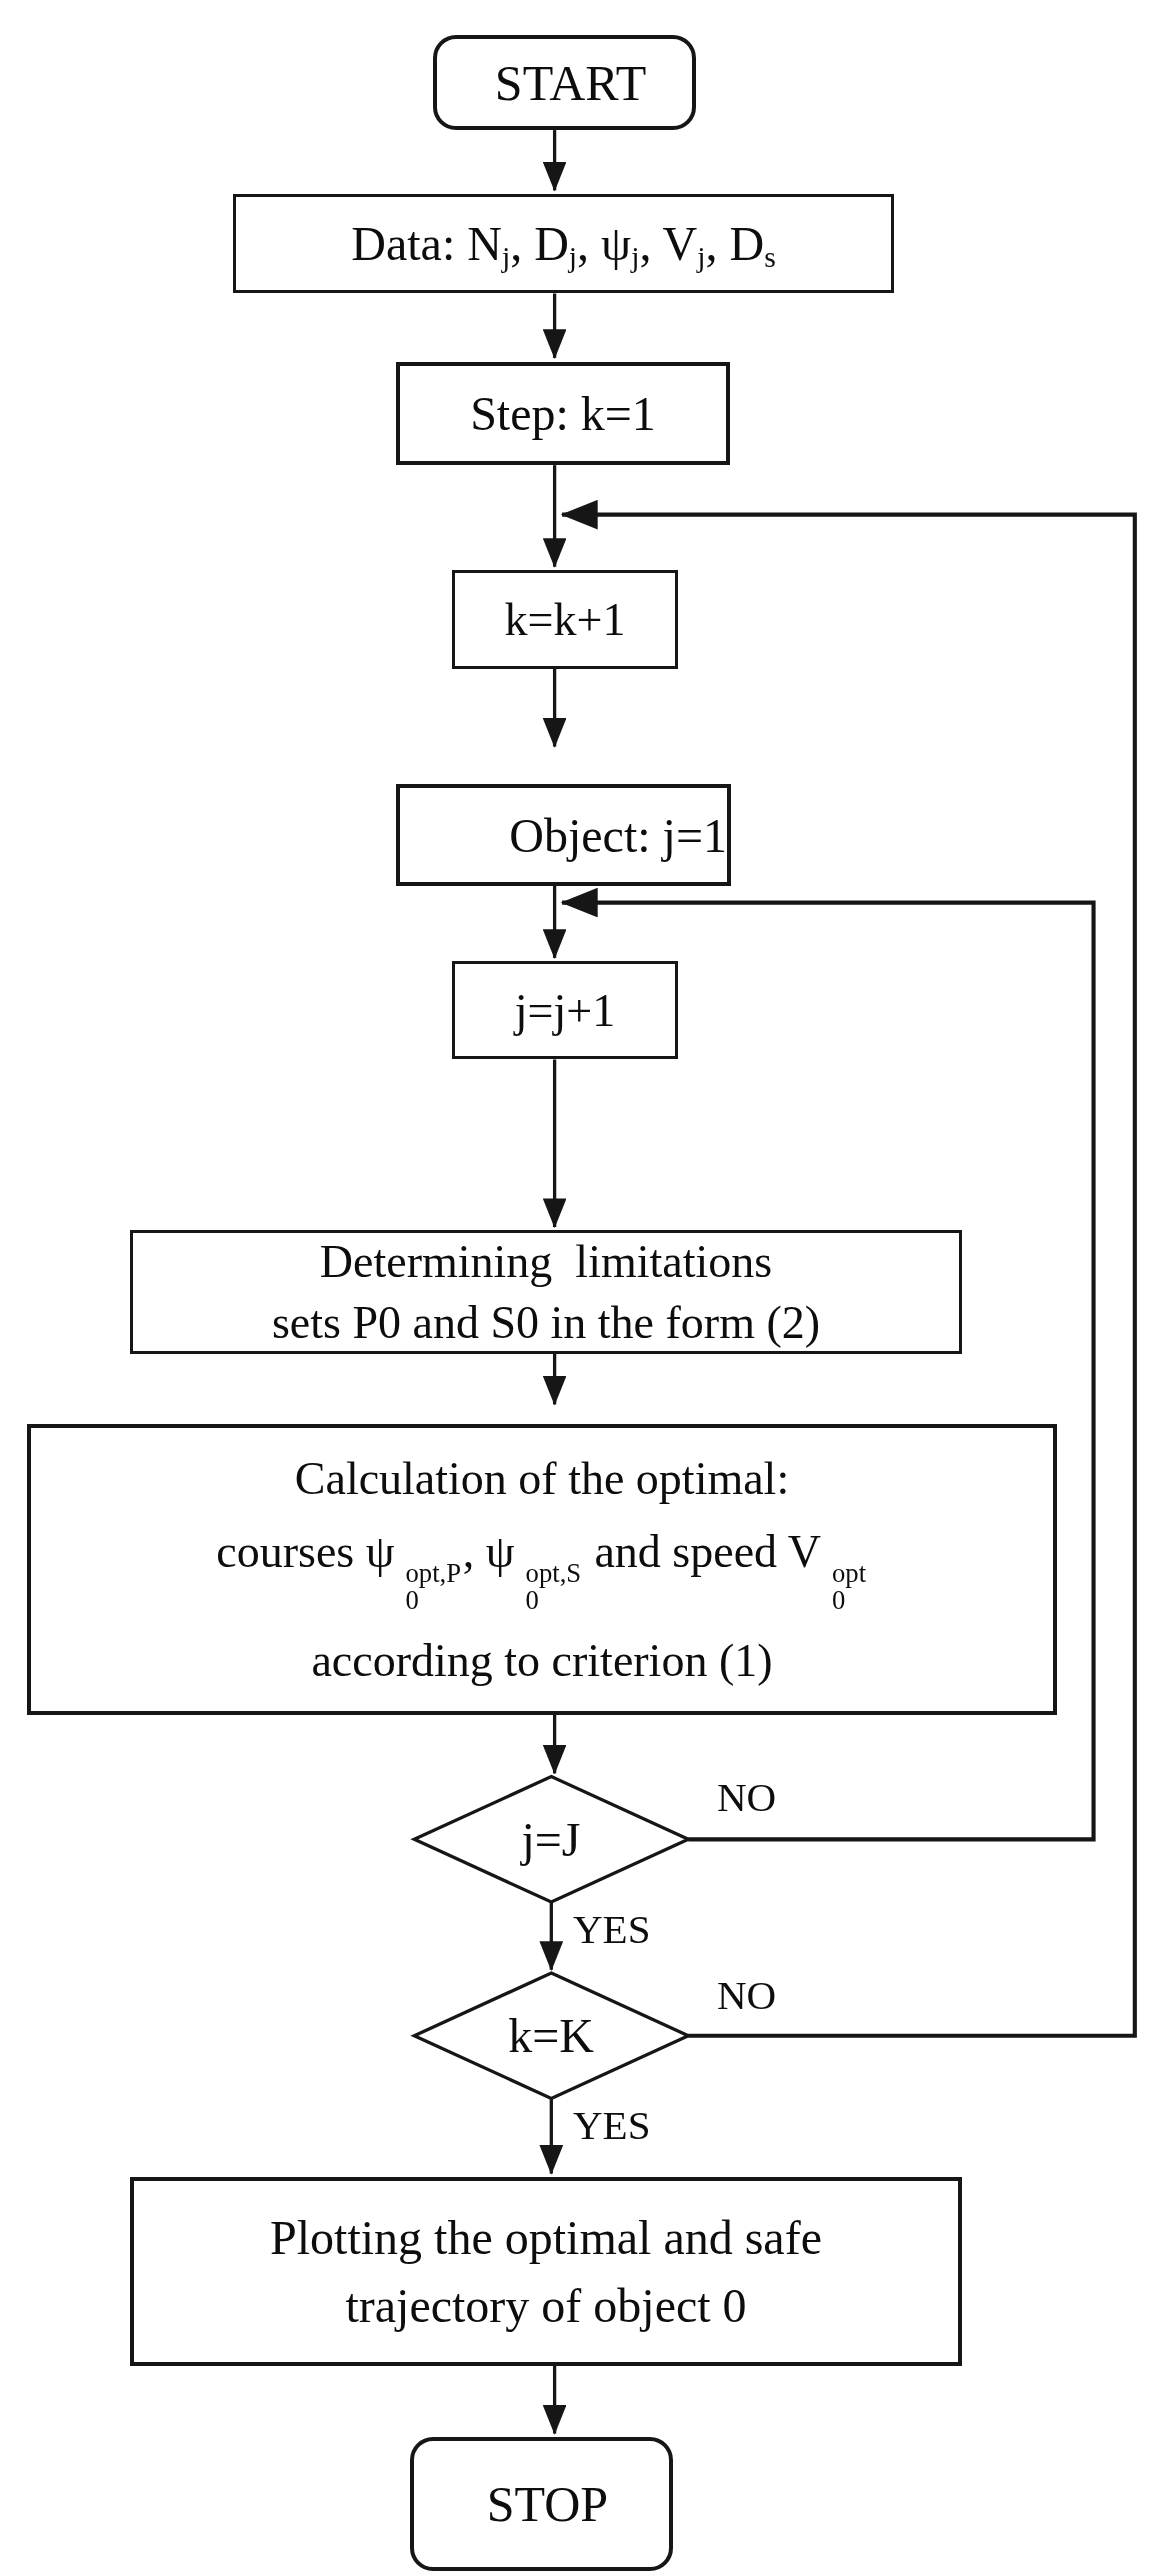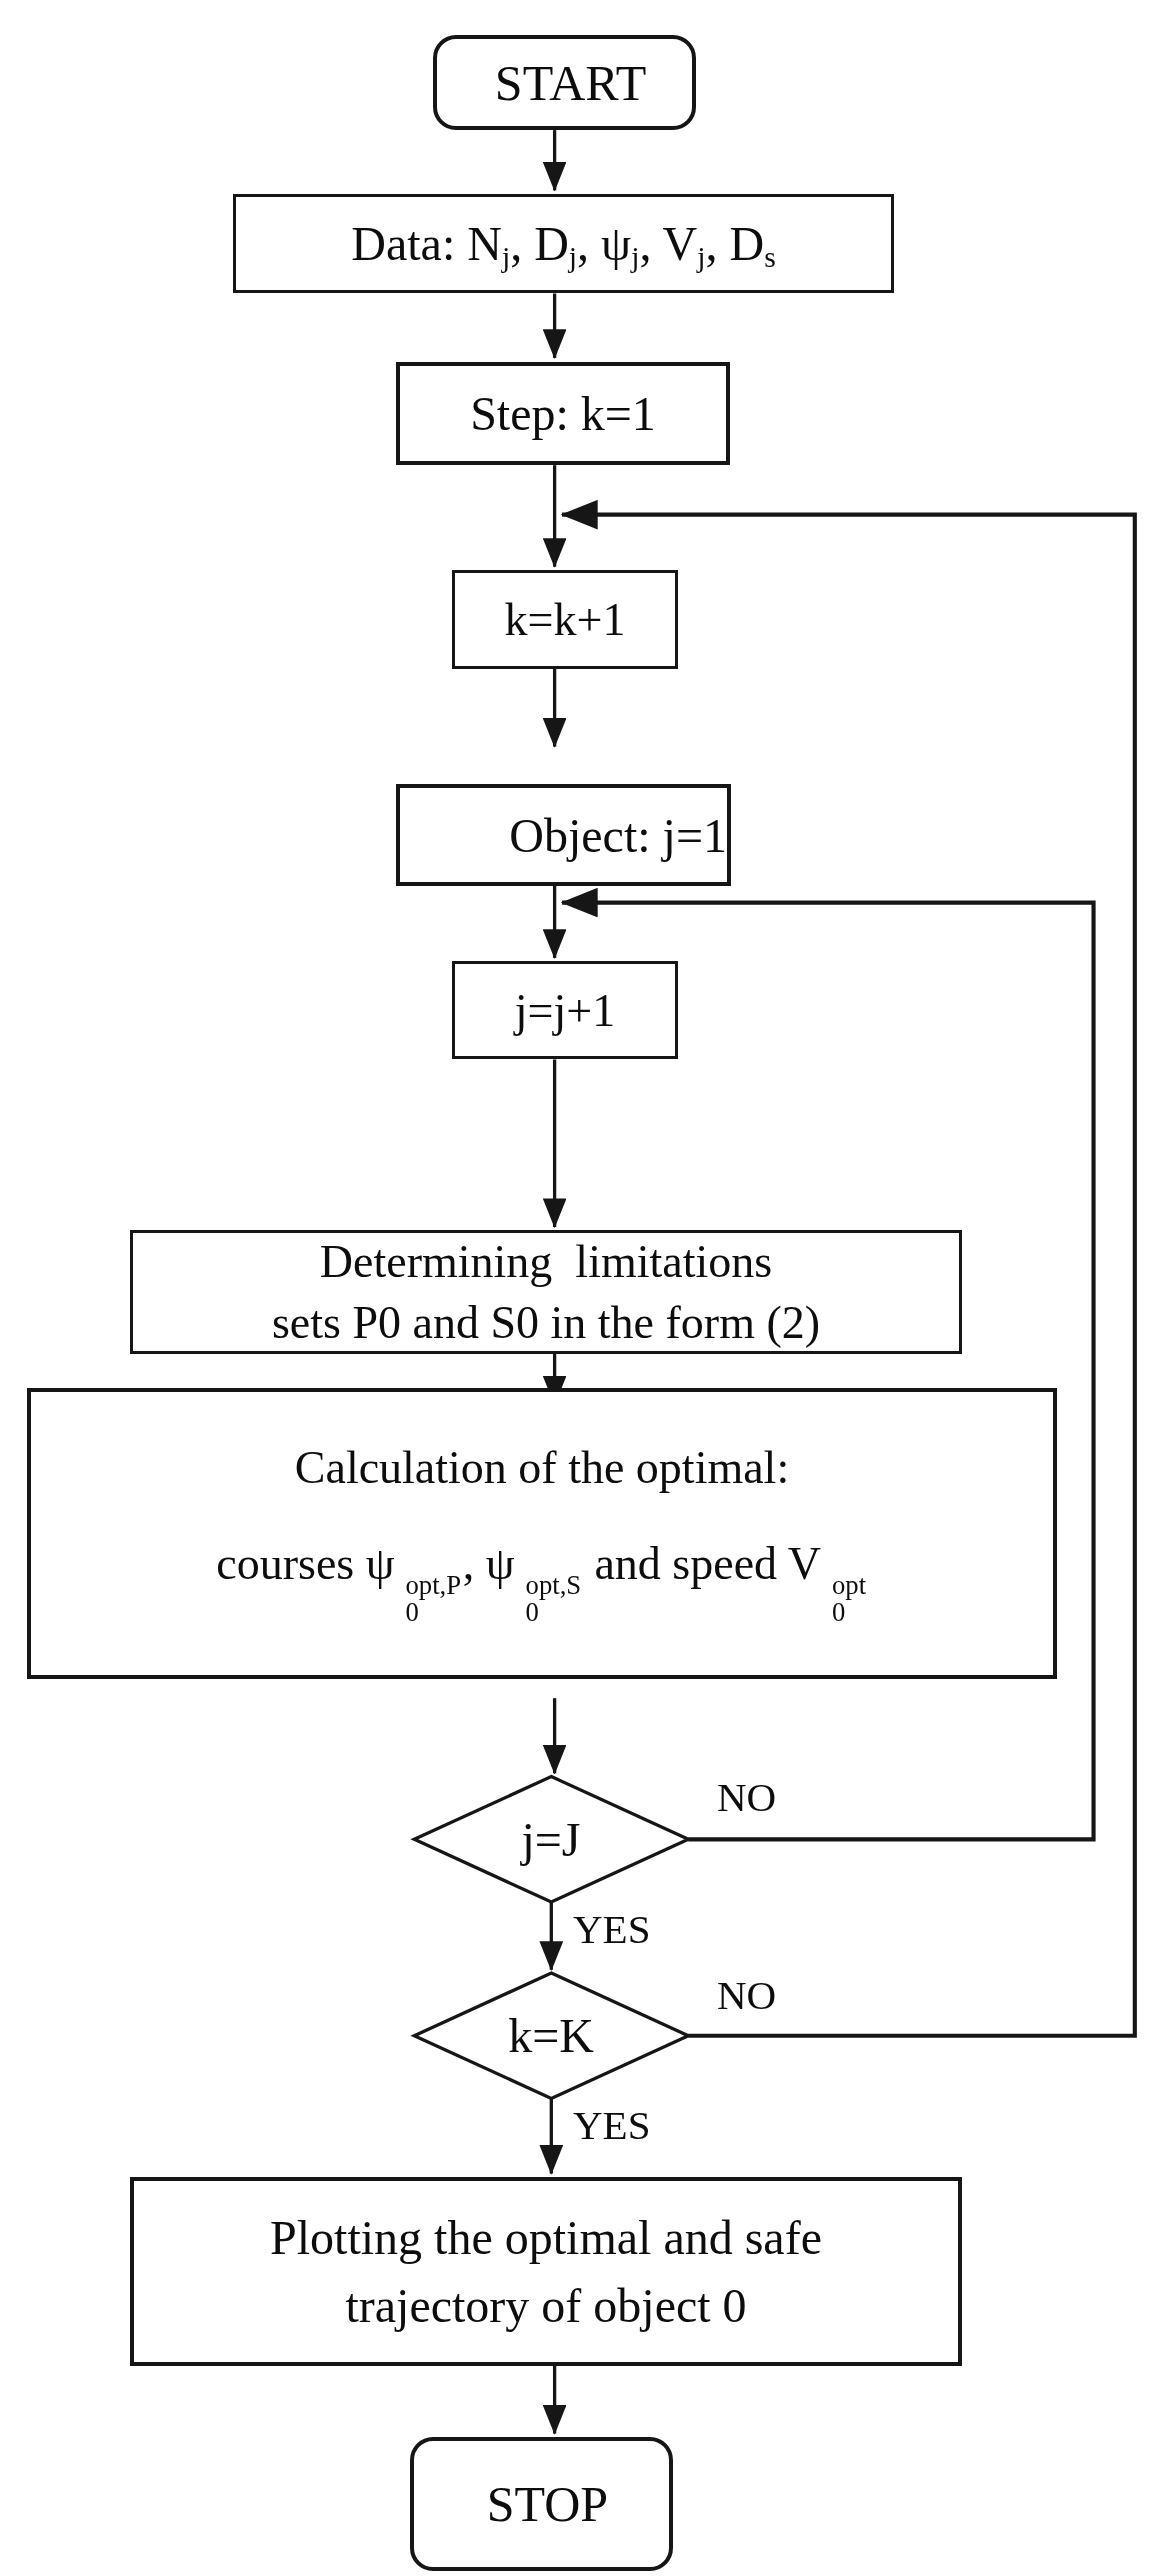--- a/index.html
+++ b/index.html
@@ -95,34 +95,35 @@
 
   <div class="node fs56" style="left:452px;top:961px;width:226px;height:98px;">
     <span>j=j+1</span>
   </div>
 
   <div class="node fs56" style="left:130px;top:1230px;width:832px;height:124px;gap:8.3px;">
     <div class="pre">Determining  limitations</div>
     <div>sets P0 and S0 in the form (2)</div>
   </div>
 
-  <div class="node big fs56" style="left:27px;top:1388px;width:1030px;height:291px;justify-content:space-evenly;padding:5px 0;">
+  <div class="node big fs56" style="left:27px;top:1424px;width:1030px;height:291px;justify-content:space-evenly;padding:5px 0;">
     <div>Calculation of the optimal:</div>
     <div class="formula">
       <span>courses </span><span>ψ</span><span class="mstack">
           <span class="ms-sup">opt,P</span>
           <span class="ms-sub">0</span>
         </span><span>, </span><span>ψ</span><span class="mstack">
           <span class="ms-sup">opt,S</span>
           <span class="ms-sub">0</span>
         </span><span> and speed </span><span>V</span><span class="mstack">
           <span class="ms-sup">opt</span>
           <span class="ms-sub">0</span>
         </span>
     </div>
+    <div>according to criterion (1)</div>
   </div>
 
   <div class="dlabel" style="left:414px;top:1777px;width:274px;height:125px;">
     <span>j=J</span>
   </div>
   <div class="dlabel" style="left:414px;top:1973px;width:274px;height:125px;">
     <span>k=K</span>
   </div>
 
   <div class="lbl" style="left:717px;top:1777px;">NO</div>

